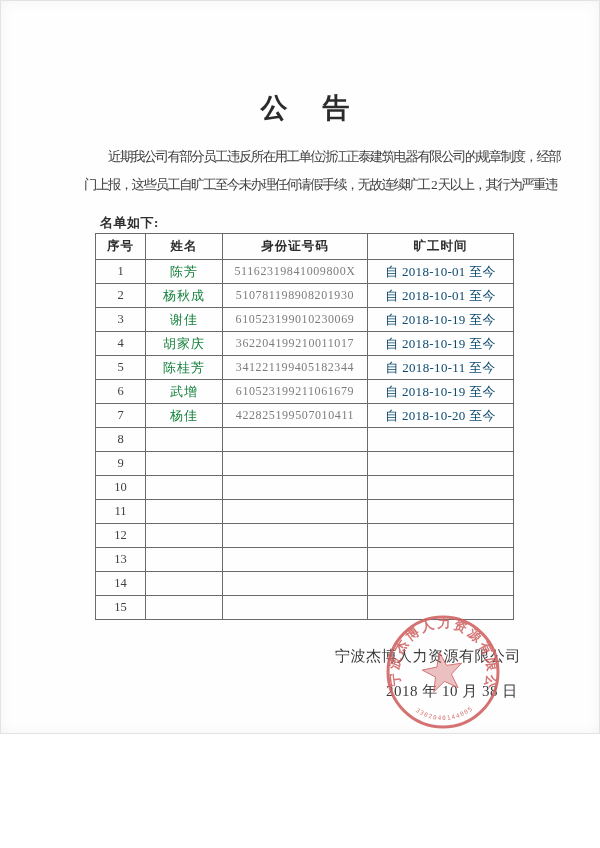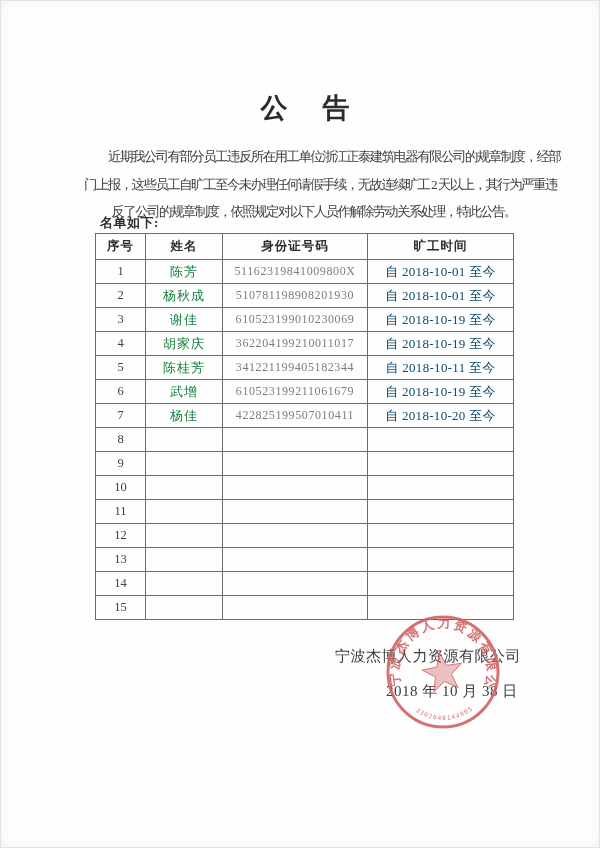--- a/index.html
+++ b/index.html
@@ -1,17 +1,17 @@
 <!DOCTYPE html>
 <html style="--seal: #cf5f5f;"><head>
 <meta charset="utf-8">
 <style>
   html,body{margin:0;padding:0;background:#ffffff;}
   .page{
-    position:relative;width:600px;height:848px;overflow:hidden;
+    position:relative;width:600px;height:734px;overflow:hidden;
     background:#fefefe;
     box-shadow:inset 0 0 0 1px #e3e3e3, inset 0 0 14px rgba(0,0,0,0.05);
     font-family:"Liberation Serif","DejaVu Serif",serif;
     color:#3c3c3c;
   }
   .doc-title{
     position:absolute;top:90px;left:0;width:600px;
     text-align:center;text-indent:14px;
     font-size:27px;font-weight:bold;letter-spacing:4px;color:#2b2b2b;
   }
@@ -59,21 +59,20 @@
 </head>
 <body>
 
 <div class="page">
 
   <div class="doc-title">公　告</div>
 
   <div class="body-text">
     <div class="body-line first">近期我公司有部分员工违反所在用工单位浙江正泰建筑电器有限公司的规章制度，经部</div>
     <div class="body-line">门上报，这些员工自旷工至今未办理任何请假手续，无故连续旷工 2 天以上，其行为严重违</div>
-    <div class="body-line">反了公司的规章制度，依照规定对以下人员作解除劳动关系处理，特此公告。</div>
   </div>
 
   <div class="list-label">名单如下:</div>
 
   <table class="roster">
     <colgroup>
         <col class="c1">
         <col class="c2">
         <col class="c3">
         <col class="c4">

